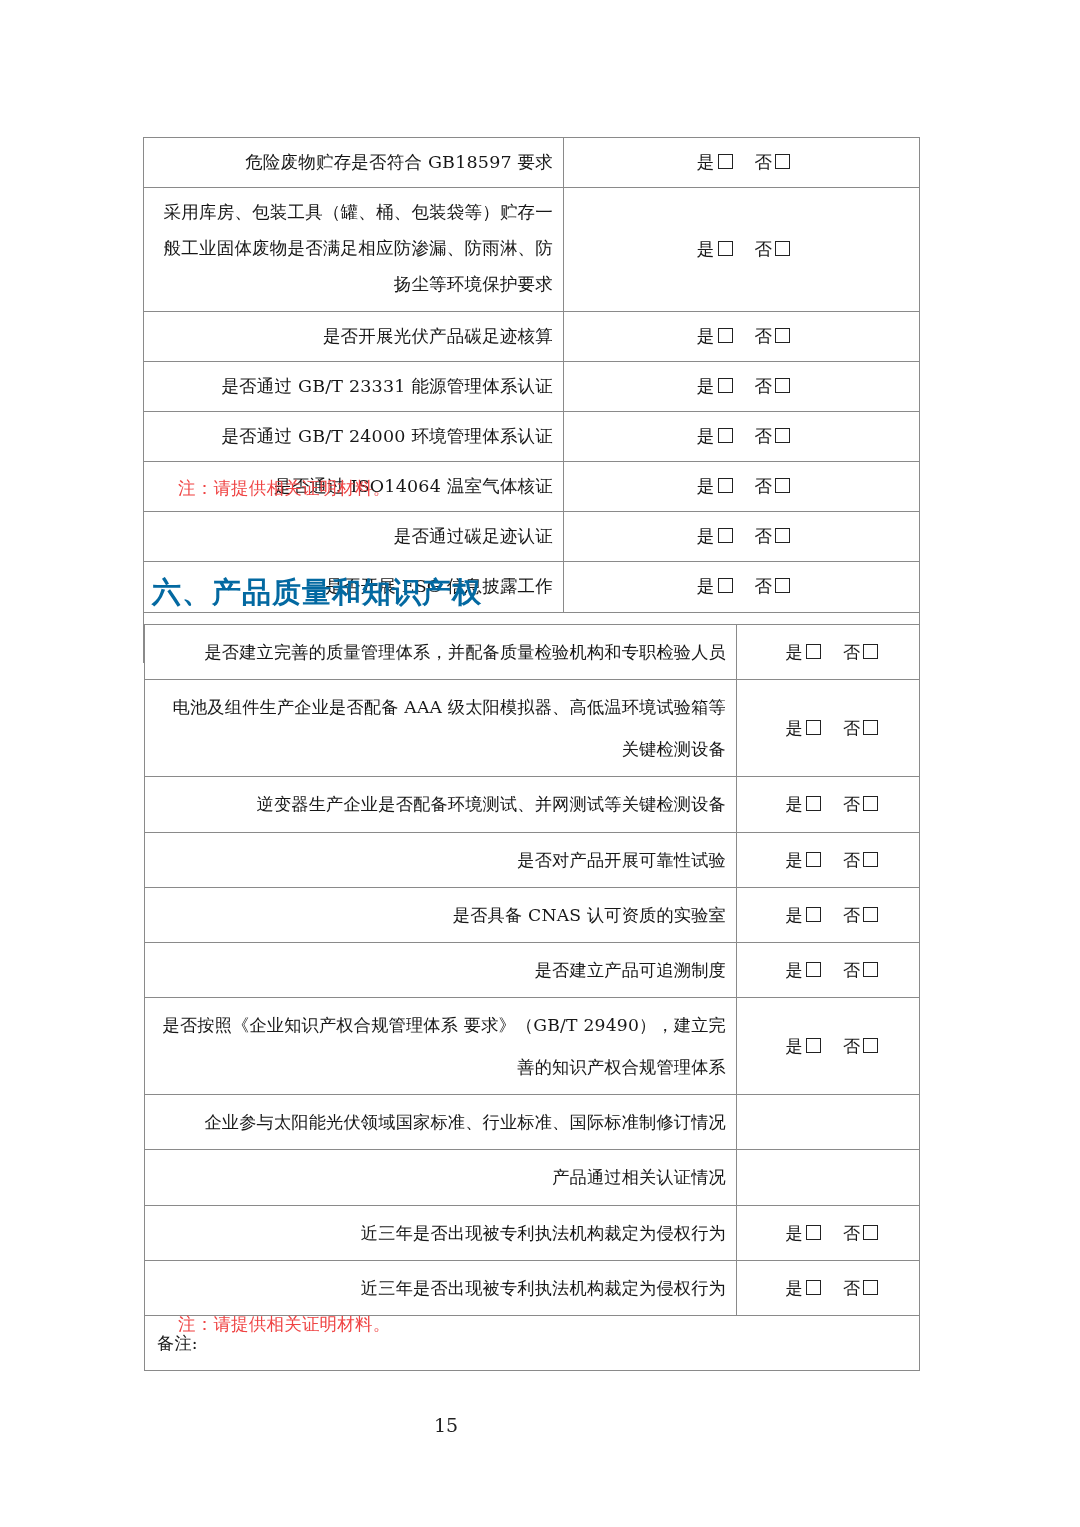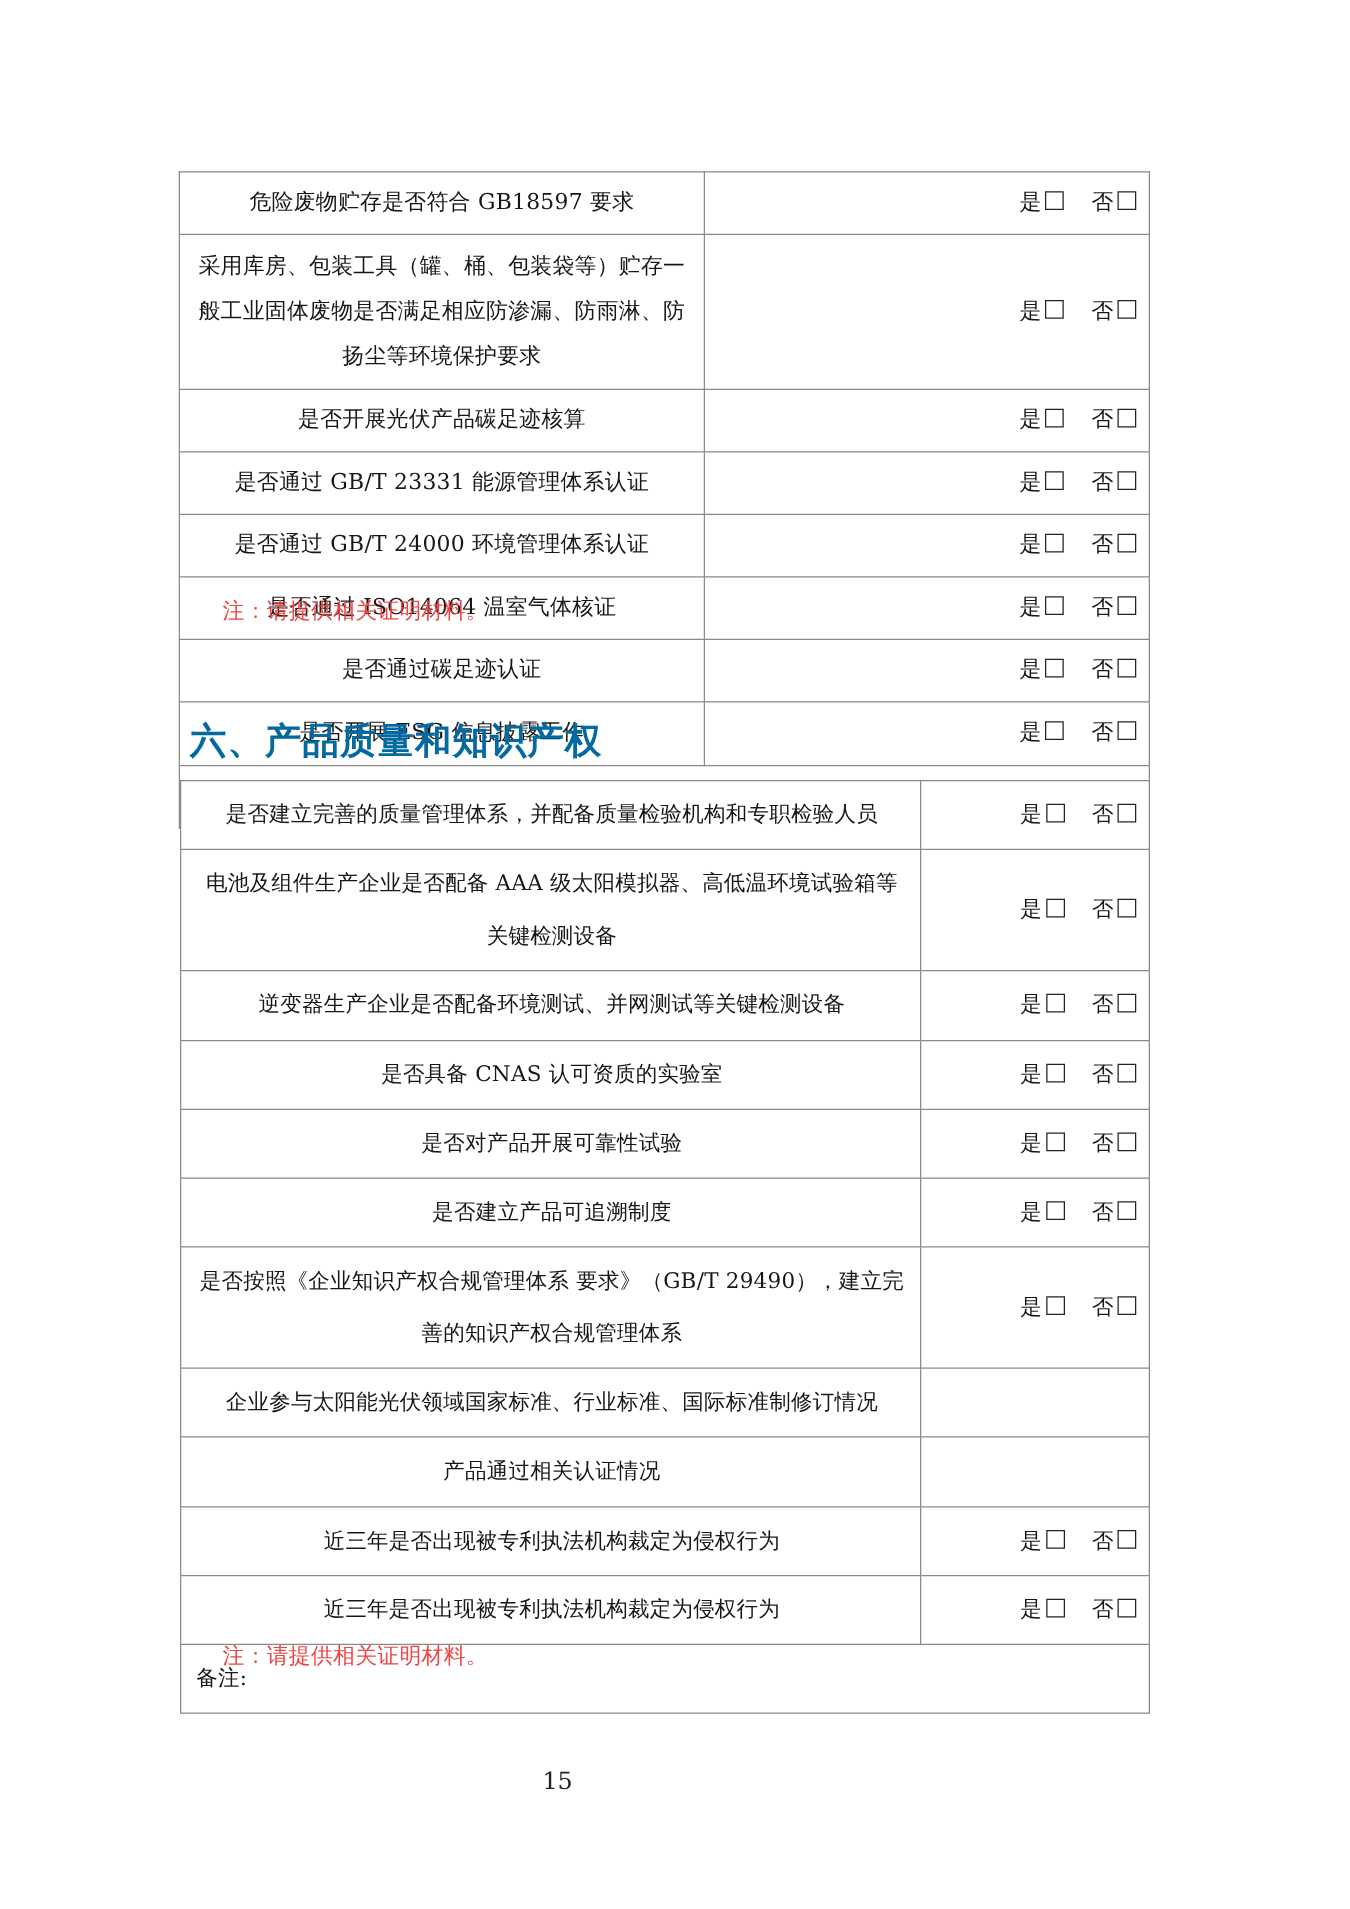--- a/index.html
+++ b/index.html
@@ -33,24 +33,24 @@
     border: 1px solid #8a8a8a;
     padding: 7px 10px 8px 10px;
     vertical-align: middle;
     font-size: 17.5px;
     line-height: 1.95;
     letter-spacing: 0.2px;
     color: #171717;
     font-family: "DejaVu Serif", "Liberation Serif", serif;
   }
   .form-table td.q {
+    text-align: right;
+  }
+  .form-table td.ans {
     text-align: center;
-  }
-  .form-table td.ans {
-    text-align: right;
     white-space: nowrap;
     padding-left: 14px;
   }
   .form-table td.remark {
     text-align: left;
   }
   .chk {
     display: inline-block;
     white-space: nowrap;
   }
@@ -238,28 +238,28 @@
         </tr>
 
         <tr>
           <td class="q">逆变器生产企业是否配备环境测试、并网测试等关键检测设备</td>
           <td class="ans">
             <span class="chk"><span>是</span><span class="box"></span></span><span class="chk"><span>否</span><span class="box"></span></span>
           </td>
         </tr>
 
         <tr>
+          <td class="q">是否对产品开展可靠性试验</td>
+          <td class="ans">
+            <span class="chk"><span>是</span><span class="box"></span></span><span class="chk"><span>否</span><span class="box"></span></span>
+          </td>
+        </tr>
+
+        <tr>
           <td class="q">是否具备 CNAS 认可资质的实验室</td>
-          <td class="ans">
-            <span class="chk"><span>是</span><span class="box"></span></span><span class="chk"><span>否</span><span class="box"></span></span>
-          </td>
-        </tr>
-
-        <tr>
-          <td class="q">是否对产品开展可靠性试验</td>
           <td class="ans">
             <span class="chk"><span>是</span><span class="box"></span></span><span class="chk"><span>否</span><span class="box"></span></span>
           </td>
         </tr>
 
 
         <tr>
           <td class="q">是否建立产品可追溯制度</td>
           <td class="ans">
             <span class="chk"><span>是</span><span class="box"></span></span><span class="chk"><span>否</span><span class="box"></span></span>

